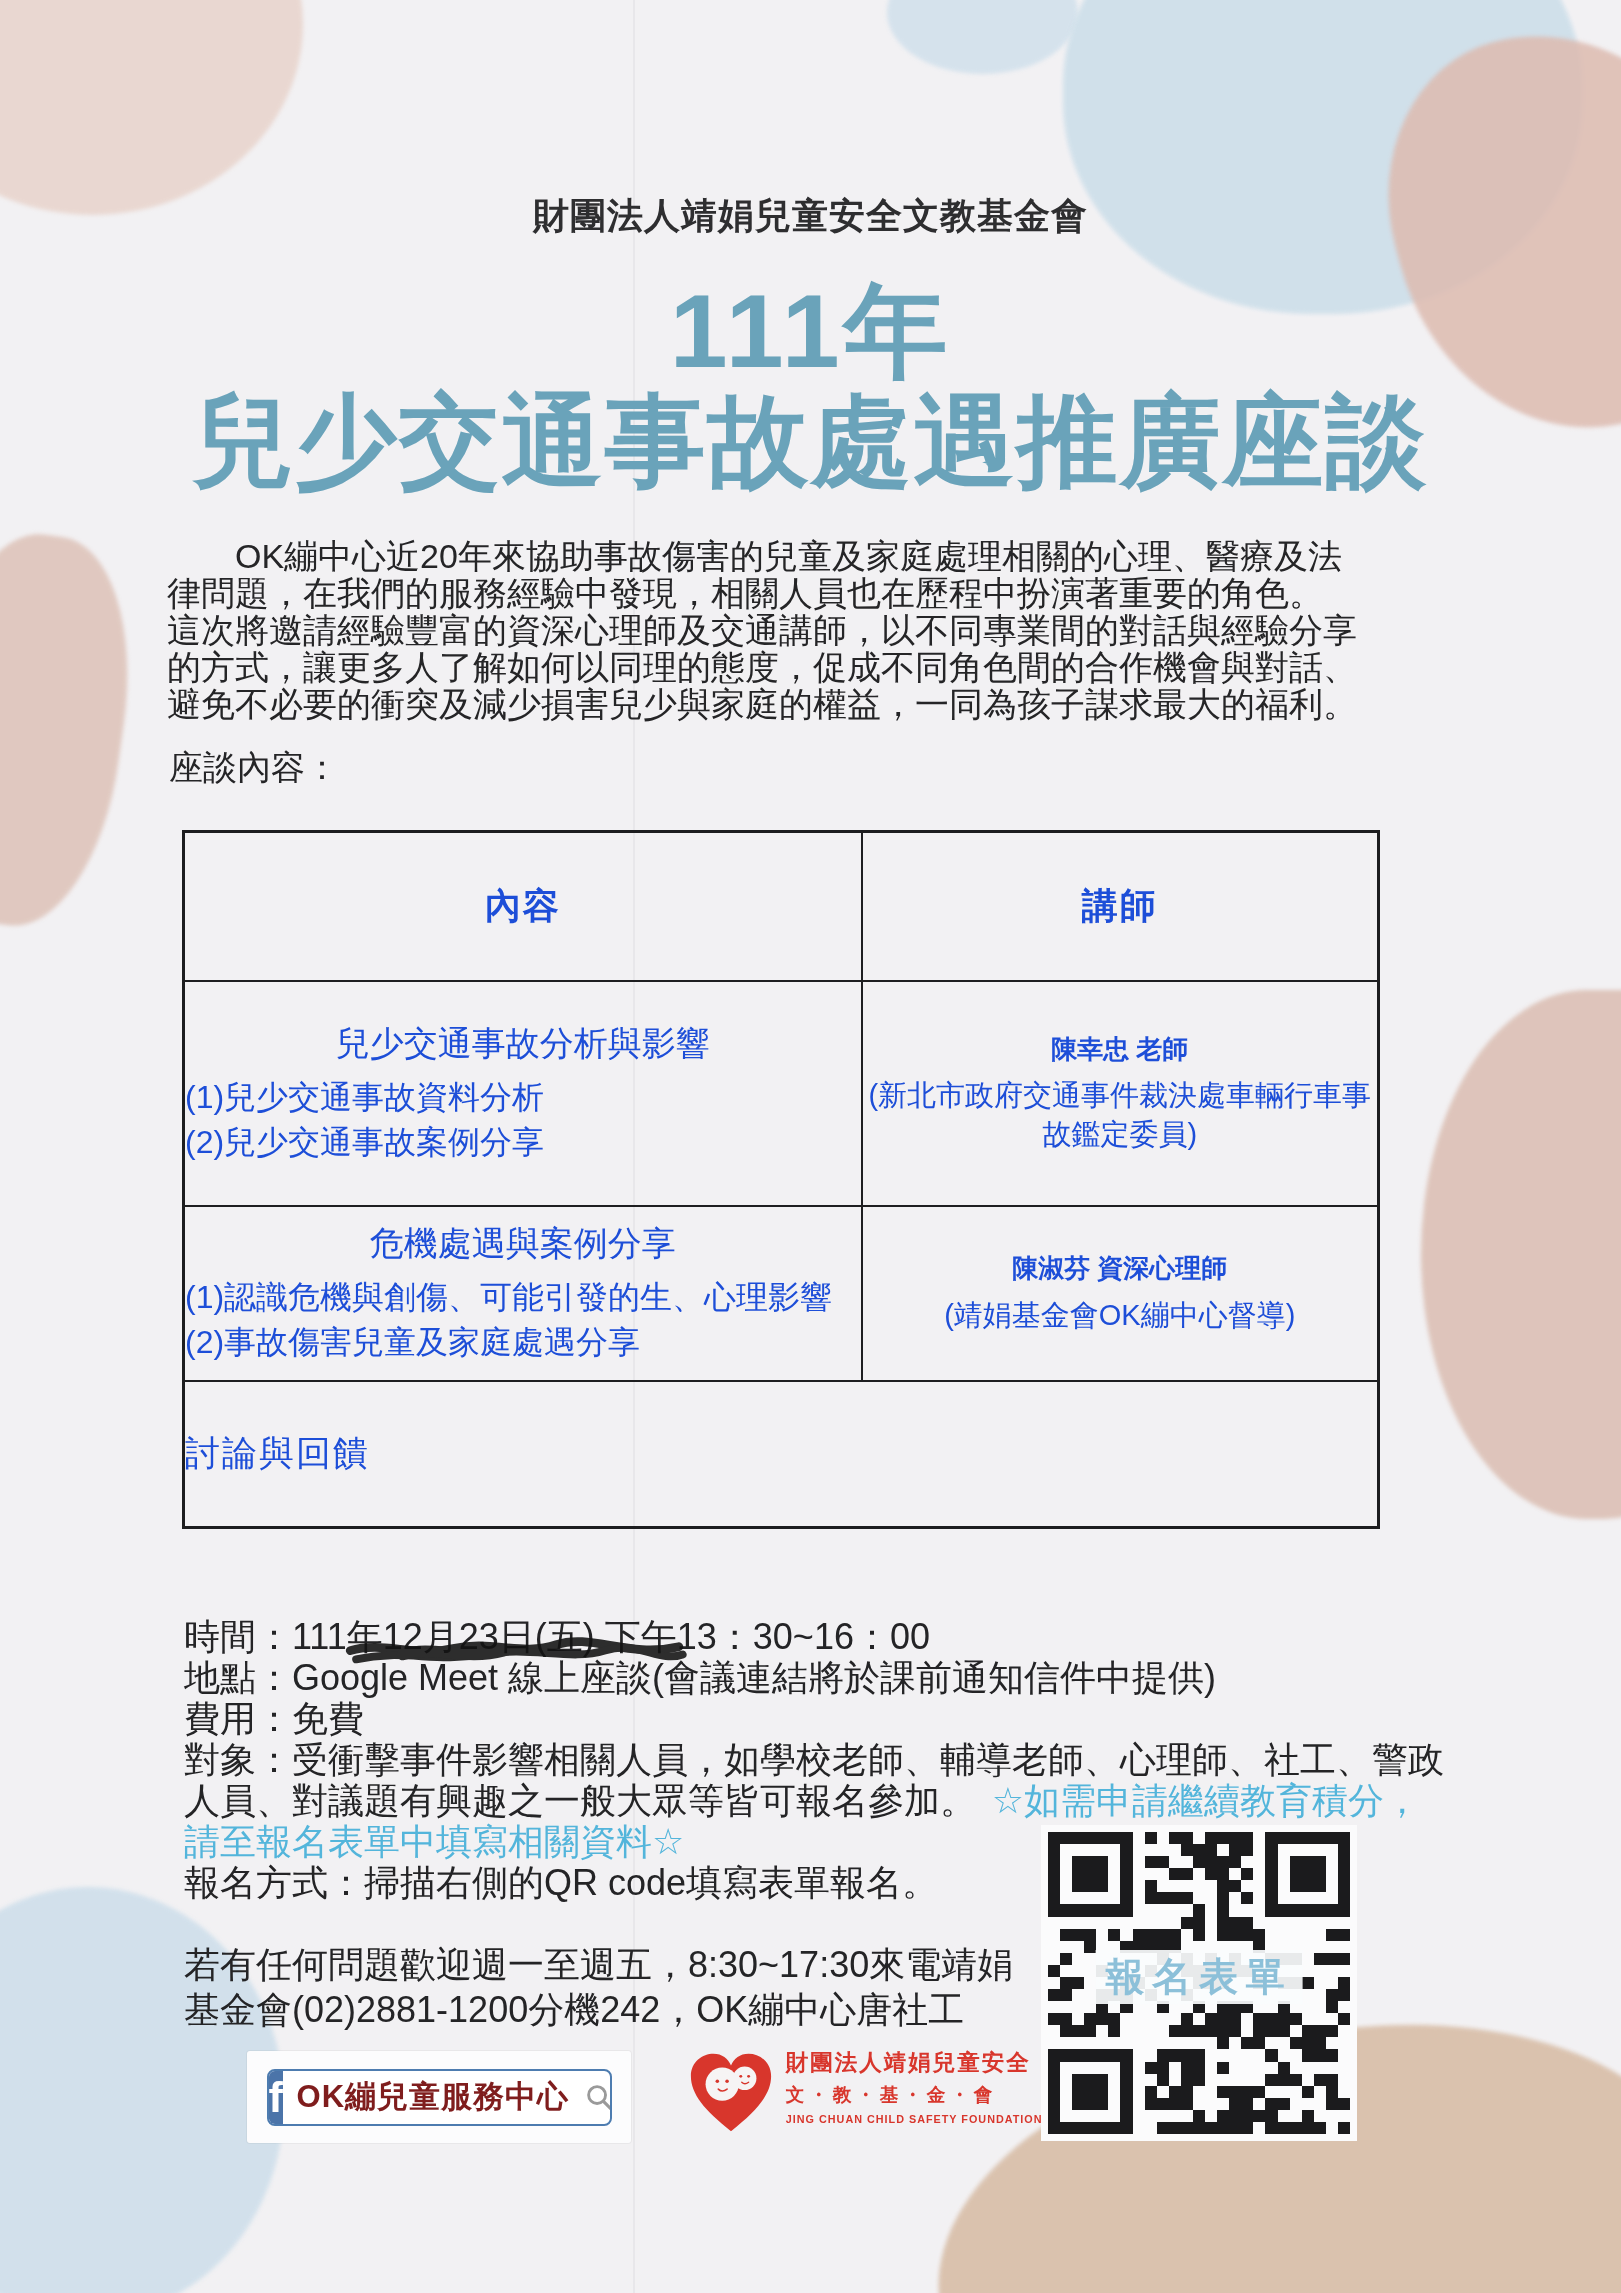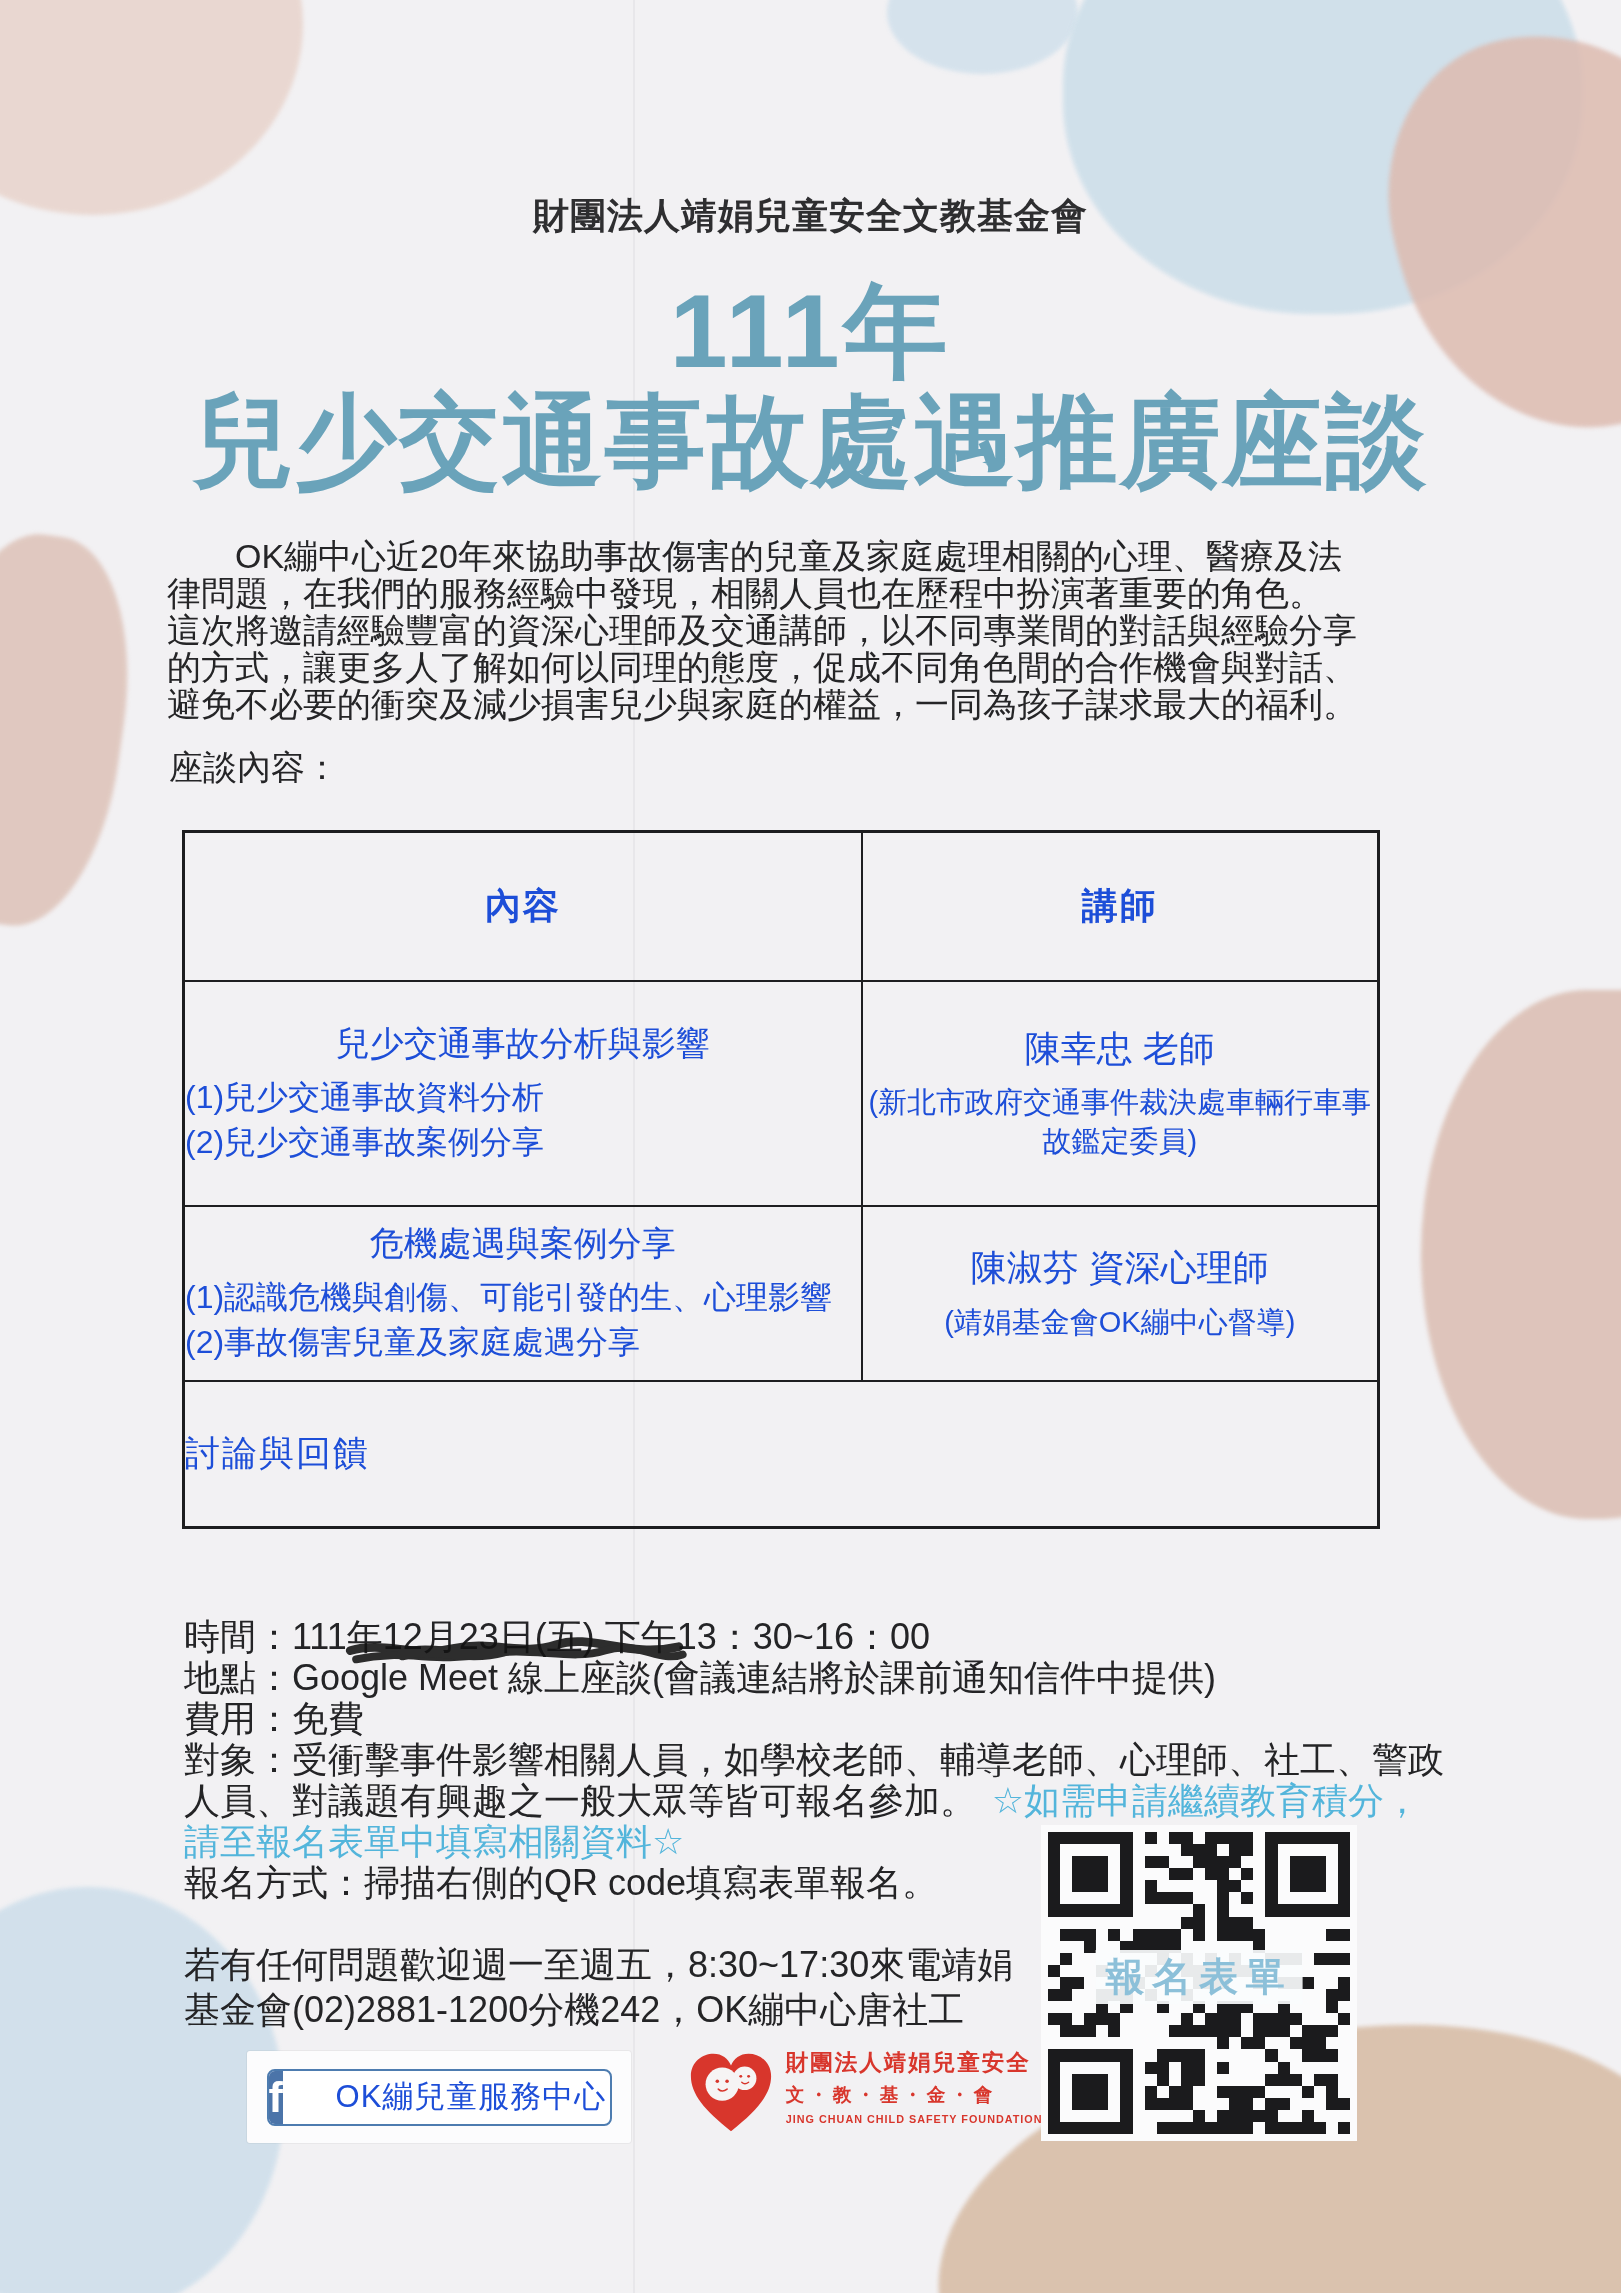--- a/index.html
+++ b/index.html
@@ -21,21 +21,21 @@
 
   table.agenda{position:absolute;left:182px;top:830px;width:1198px;border-collapse:collapse;
     table-layout:fixed;color:#1d4ed8;border:3.9px solid #1d1d1f;}
   table.agenda td{border:2.9px solid #1e1e20;vertical-align:middle;padding:0;}
   tr.h-row{height:149px;} tr.r1{height:225px;} tr.r2{height:175px;} tr.f-row{height:147px;}
   td.th{text-align:center;font-size:36px;font-weight:700;letter-spacing:2px;}
   td.topic{padding:0 23.5px 0 55px;}
   .t-title{text-align:center;font-size:34px;font-weight:400;margin-bottom:7.8px;}
   .t-point{font-size:32px;line-height:45px;text-align:left;}
   td.speaker{text-align:center;padding:0 17.6px;}
-  .s-name{font-size:36px;font-weight:400;margin-bottom:9.8px;}
+  .s-name{font-size:26px;font-weight:700;margin-bottom:9.8px;}
   .s-aff{font-size:29px;line-height:39px;}
   td.f-cell{text-align:left;font-size:35px;font-weight:500;letter-spacing:2px;}
 
   .details{position:absolute;left:184px;top:1616px;font-size:36px;line-height:41px;
     white-space:nowrap;color:#242426;}
   .details .blue{color:var(--highlight-blue);}
   .details .gap{display:inline-block;width:15.7px;}
   .contact{margin-top:39px;line-height:45px;}
 
   .scribble{position:absolute;left:343px;top:1636px;}
@@ -48,21 +48,21 @@
     background:rgba(250,252,253,.92);color:var(--qr-label-blue);font-size:39px;font-weight:600;
     letter-spacing:7.8px;padding:0 9.8px;white-space:nowrap;}
 
   .fb-badge{position:absolute;left:247px;top:2051px;width:384px;height:92px;background:#fcfcfd;
     border-radius:2.9px;display:flex;align-items:center;justify-content:center;
     box-shadow:0 0 0 1px rgba(0,0,0,.04);}
   .fb-box{display:flex;align-items:center;width:345px;height:57px;border:2.9px solid #4d7cb0;
     border-radius:7.8px;background:#fff;overflow:hidden;box-sizing:border-box;}
   .fb-f{width:51px;height:57px;background:var(--fb-blue);color:#fff;font-size:43px;font-weight:800;
     display:flex;align-items:center;justify-content:center;}
-  .fb-text{flex:1;font-size:31px;font-weight:400;letter-spacing:1px;color:#1d4ed8;padding:0 5.9px 0 13.7px;white-space:nowrap;margin-left:39px;}
+  .fb-text{flex:1;font-size:31px;font-weight:700;letter-spacing:1px;color:#7f1d1d;padding:0 5.9px 0 13.7px;white-space:nowrap;}
   .fb-divider{width:2px;height:37px;background:#c9c9c9;}
   .fb-mag{padding:0 9.8px;display:flex;align-items:center;}
 
   .foundation-logo{position:absolute;left:686px;top:2047px;display:flex;align-items:flex-start;}
   .logo-text{margin-left:9.8px;color:var(--logo-red);}
   .logo-text .l1{font-size:22.5px;font-weight:800;letter-spacing:2px;white-space:nowrap;}
   .logo-text .l2{font-size:18.6px;font-weight:700;letter-spacing:4.9px;margin-top:3.9px;white-space:nowrap;}
   .logo-text .l3{font-size:10.8px;font-weight:700;letter-spacing:1px;margin-top:4.9px;white-space:nowrap;}
 </style>
 </head>

